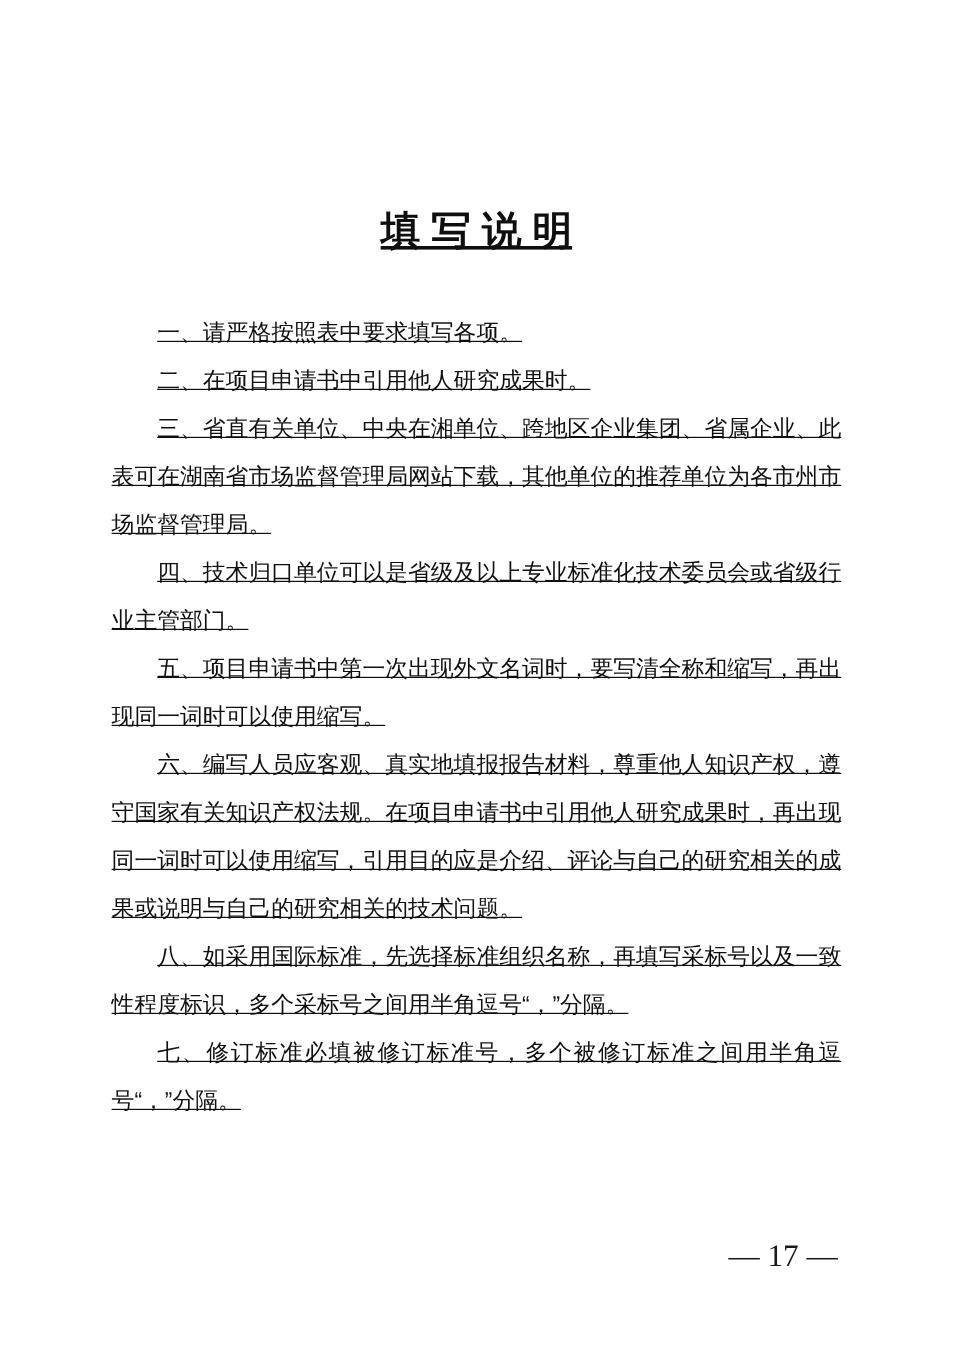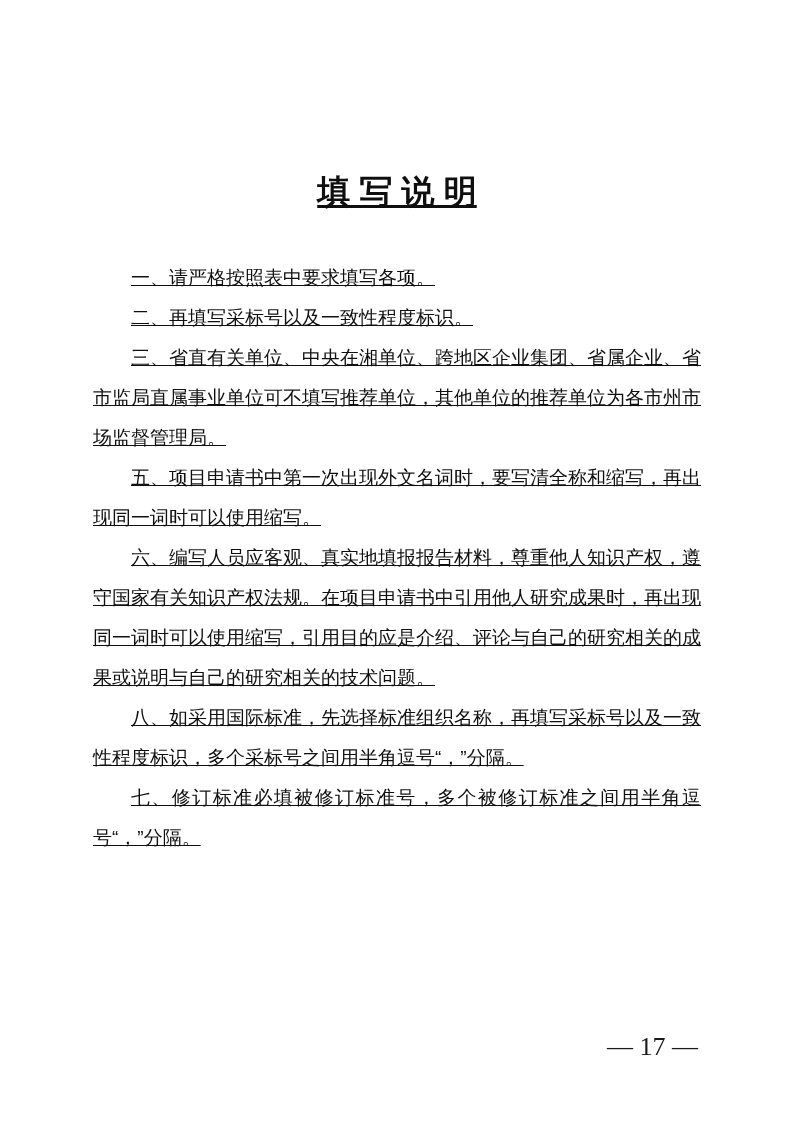--- a/index.html
+++ b/index.html
@@ -60,22 +60,23 @@
 </style>
 </head>
 <body>
 
 <div class="page">
 
   <h1 class="doc-title">填 写 说 明</h1>
 
   <div class="body-text">
     <p>一、请严格按照表中要求填写各项。</p>
-    <p>二、再填写采标号以及一致性程度标识。</p>
-    <p>三、省直有关单位、中央在湘单位、跨地区企业集团、省属企业、省市监局直属事业单位可不填写推荐单位，其他单位的推荐单位为各市州市场监督管理局。</p>
+    <p>二、在项目申请书中引用他人研究成果时。</p>
+    <p>三、省直有关单位、中央在湘单位、跨地区企业集团、省属企业、此表可在湖南省市场监督管理局网站下载，其他单位的推荐单位为各市州市场监督管理局。</p>
+    <p>四、技术归口单位可以是省级及以上专业标准化技术委员会或省级行业主管部门。</p>
     <p>五、项目申请书中第一次出现外文名词时，要写清全称和缩写，再出现同一词时可以使用缩写。</p>
     <p>六、编写人员应客观、真实地填报报告材料，尊重他人知识产权，遵守国家有关知识产权法规。在项目申请书中引用他人研究成果时，再出现同一词时可以使用缩写，引用目的应是介绍、评论与自己的研究相关的成果或说明与自己的研究相关的技术问题。</p>
     <p>八、如采用国际标准，先选择标准组织名称，再填写采标号以及一致性程度标识，多个采标号之间用半角逗号“，”分隔。</p>
     <p>七、修订标准必填被修订标准号，多个被修订标准之间用半角逗号“，”分隔。</p>
   </div>
 
   <div class="page-number">— 17 —</div>
 
 </div>
 

